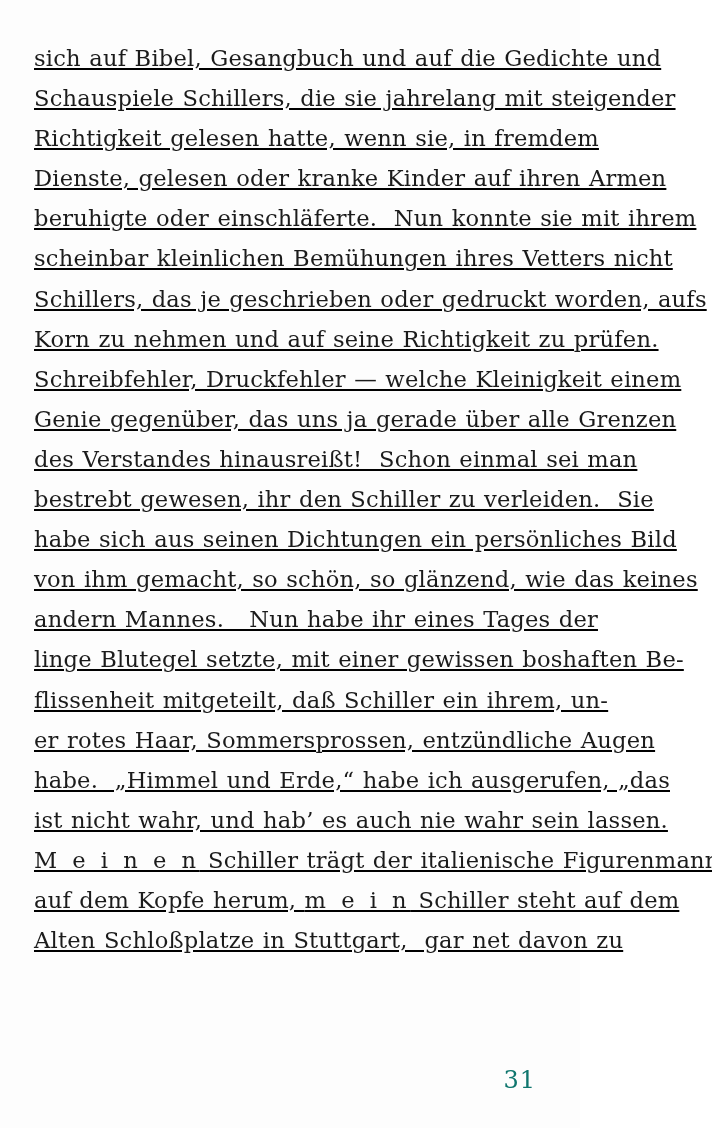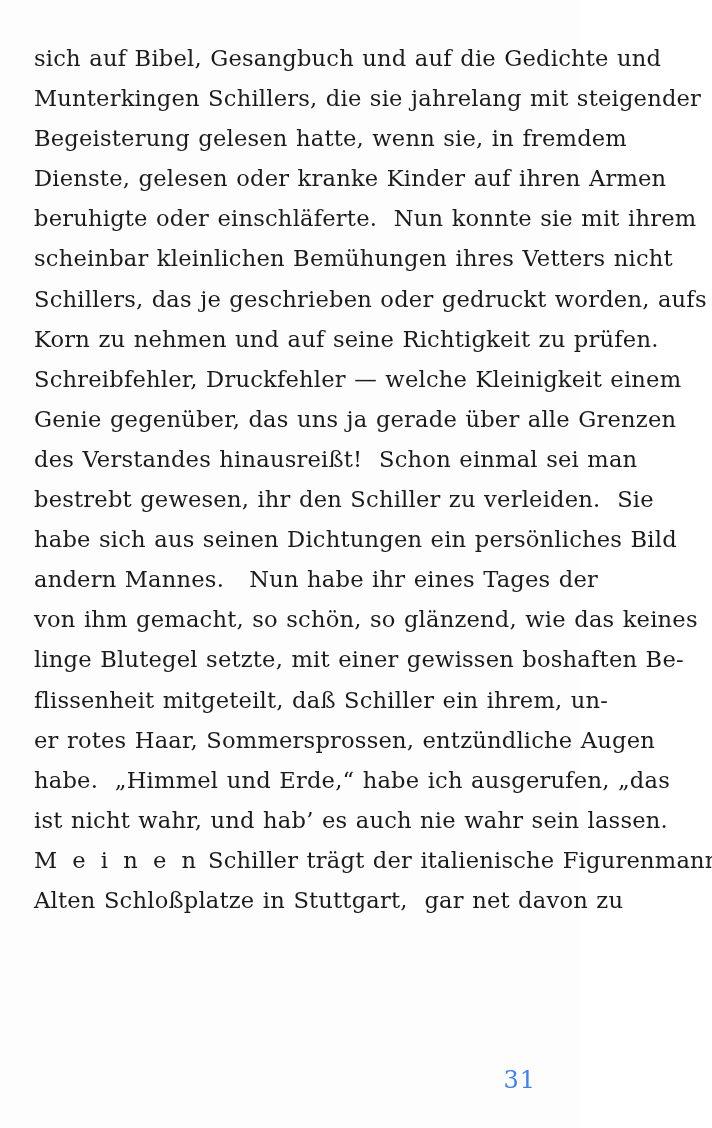--- a/index.html
+++ b/index.html
@@ -13,20 +13,21 @@
     font-family: "DejaVu Serif", serif;
     overflow: hidden;
   }
   .page {
     position: relative;
     width: 580px;
     height: 1128px;
     box-sizing: border-box;
     padding: 38px 46px 0 34px;
     background: #fdfdfd;
+    text-decoration: underline;
   }
   .body-text {
     font-family: "DejaVu Serif", serif;
     font-size: 22.6px;
     line-height: 40.1px;
     color: #1b1b1b;
     text-align: justify;
     letter-spacing: 0.2px;
     word-spacing: 1px;
     
@@ -43,52 +44,53 @@
   
   .spaced {
     letter-spacing: 3.5px;
   }
   .folio {
     position: absolute;
     right: 44px;
     bottom: 34px;
     font-family: "DejaVu Serif", serif;
     font-size: 24px;
-    color: #3b82f6;
+    color: #0f766e;
     letter-spacing: 1px;
   }
 </style>
 </head>
 <body>
 
 <div class="page">
 
   <div class="body-text">
     <p>
       <span class="line">sich auf Bibel, Gesangbuch und auf die Gedichte und</span>
-      <span class="line">Munterkingen Schillers, die sie jahrelang mit steigender</span>
-      <span class="line">Begeisterung gelesen hatte, wenn sie, in fremdem</span>
+      <span class="line">Schauspiele Schillers, die sie jahrelang mit steigender</span>
+      <span class="line">Richtigkeit gelesen hatte, wenn sie, in fremdem</span>
       <span class="line">Dienste, gelesen oder kranke Kinder auf ihren Armen</span>
       <span class="line">beruhigte oder einschläferte.  Nun konnte sie mit ihrem</span>
       <span class="line">scheinbar kleinlichen Bemühungen ihres Vetters nicht</span>
       <span class="line">Schillers, das je geschrieben oder gedruckt worden, aufs</span>
       <span class="line">Korn zu nehmen und auf seine Richtigkeit zu prüfen.</span>
       <span class="line">Schreibfehler, Druckfehler — welche Kleinigkeit einem</span>
       <span class="line">Genie gegenüber, das uns ja gerade über alle Grenzen</span>
       <span class="line">des Verstandes hinausreißt!  Schon einmal sei man</span>
       <span class="line">bestrebt gewesen, ihr den Schiller zu verleiden.  Sie</span>
       <span class="line">habe sich aus seinen Dichtungen ein persönliches Bild</span>
+      <span class="line">von ihm gemacht, so schön, so glänzend, wie das keines</span>
       <span class="line">andern Mannes.   Nun habe ihr eines Tages der</span>
-      <span class="line">von ihm gemacht, so schön, so glänzend, wie das keines</span>
       <span class="line">linge Blutegel setzte, mit einer gewissen boshaften Be-</span>
       <span class="line">flissenheit mitgeteilt, daß Schiller ein ihrem, un-</span>
       <span class="line">er rotes Haar, Sommersprossen, entzündliche Augen</span>
       <span class="line">habe.  „Himmel und Erde,“ habe ich ausgerufen, „das</span>
       <span class="line">ist nicht wahr, und hab’ es auch nie wahr sein lassen.</span>
       <span class="line"><span class="spaced">M e i n e n</span><span> Schiller trägt der italienische Figurenmann</span></span>
+      <span class="line"><span>auf dem Kopfe herum, </span><span class="spaced">m e i n</span><span> Schiller steht auf dem</span></span>
       <span class="line">Alten Schloßplatze in Stuttgart,  gar net davon zu</span>
 
     </p>
   </div>
 
   <div class="folio">31</div>
 
 </div>
 
 </body></html>

